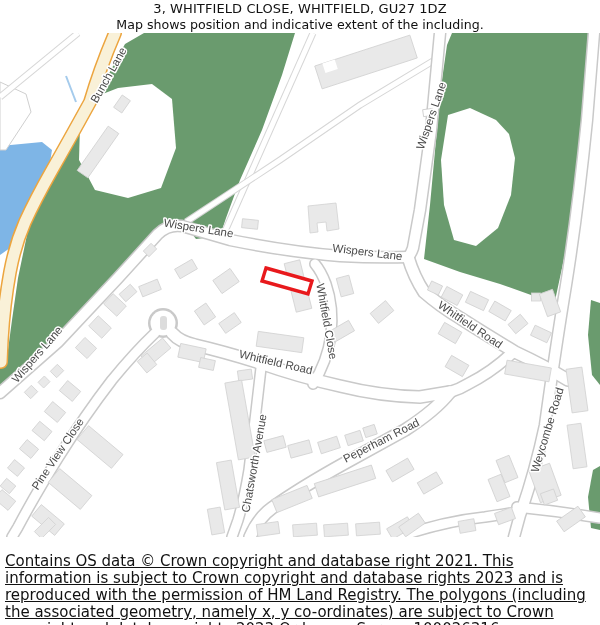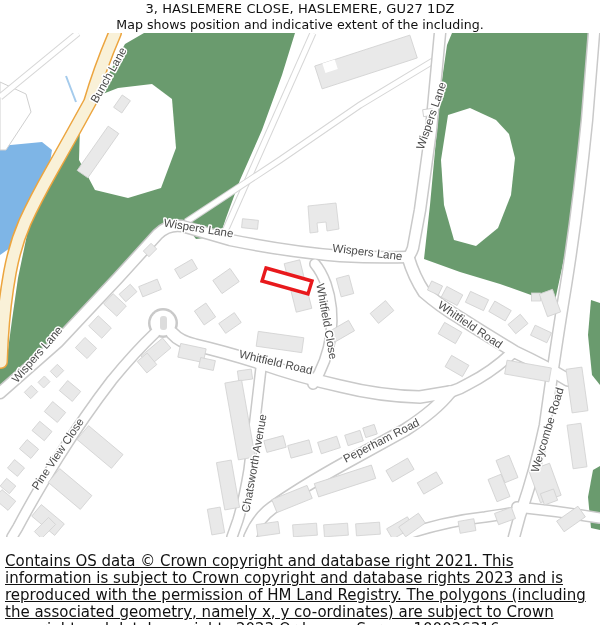--- a/index.html
+++ b/index.html
@@ -11,21 +11,21 @@
   svg{display:block;}
   .footer{position:absolute;top:537px;left:0;width:600px;height:88px;background:#fff;z-index:5;}
   .footer p{margin:16px 4px 0 5px;font-size:15px;line-height:17px;color:#111;text-decoration:underline;}
   .maplabel{font-family:"Liberation Sans","DejaVu Sans",sans-serif;font-size:11.5px;fill:#4a4a4a;
             stroke:#ffffff;stroke-width:3px;paint-order:stroke;stroke-linejoin:round;text-anchor:middle;}
 </style>
 </head>
 <body>
 
 <div class="header">
-  <div class="title">3, HASLEMERE CLOSE, HASLEMERE, GU27 1DZ</div>
+  <div class="title">3, WHITFIELD CLOSE, WHITFIELD, GU27 1DZ</div>
   <div class="subtitle">Map shows position and indicative extent of the including.</div>
 </div>
 
 <div class="mapwrap">
   <svg id="map" width="600" height="504" viewBox="0 33 600 504" xmlns="http://www.w3.org/2000/svg">
     <g id="areas">
         <polygon points="0,33 600,33 600,537 0,537" fill="#ffffff"></polygon>
         <polygon points="144,33 295,33 282,75 262,130 240,180 226,218 220,236 196,239 182,221 155,229 115,273 55,339 15,383 0,393 0,366 8,350 12,320 18,278 28,230 45,185 65,152 85,120 100,90 125,44" fill="#6a9b6e"></polygon>
         <polygon points="452,33 588,33 583,140 568,240 553,310 545,300 500,284 460,272 424,259 430,205 436,140 442,80 447,45" fill="#6a9b6e"></polygon>
         <polygon points="80,125 95,97 118,88 152,84 172,99 176,148 161,188 128,198 95,190 79,160" fill="#ffffff"></polygon>

